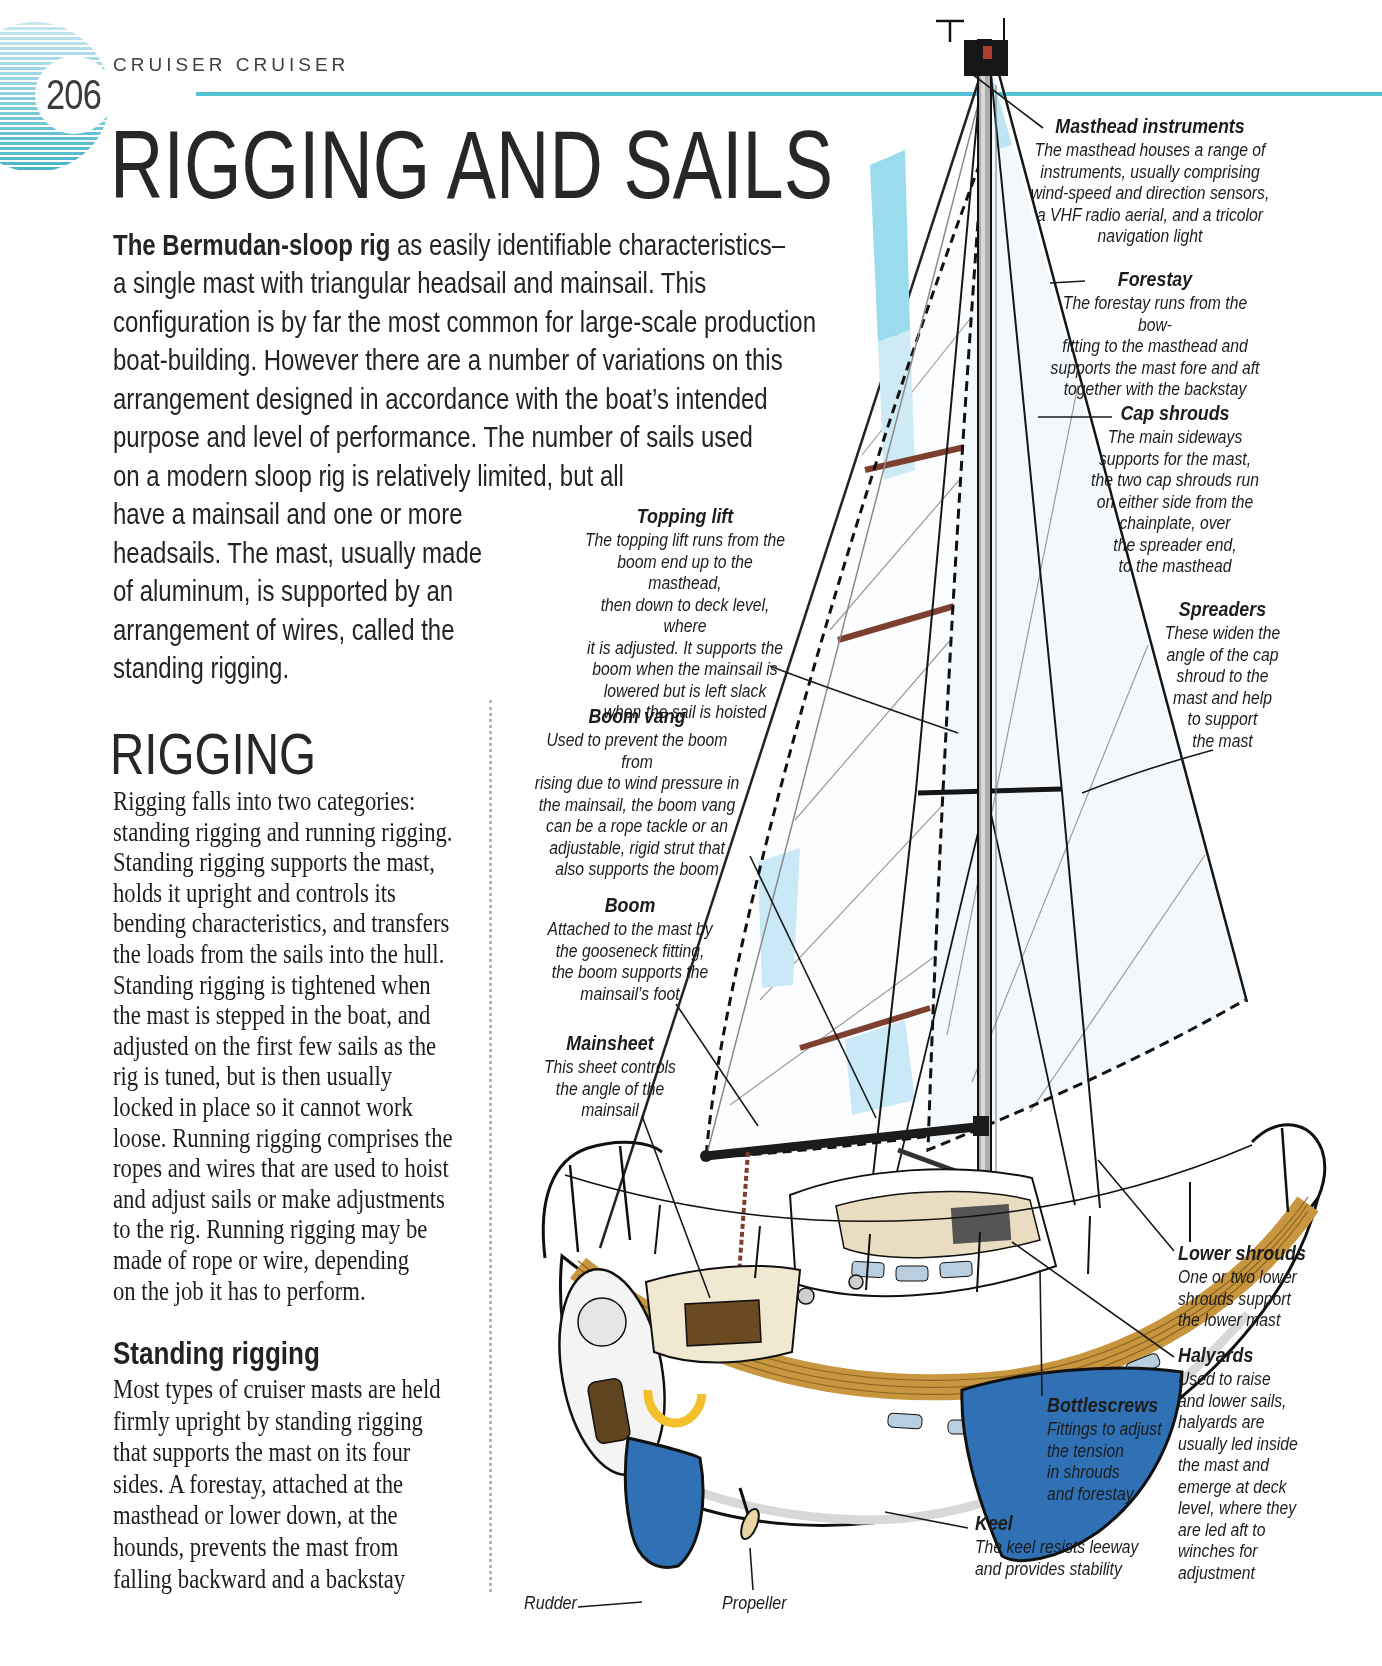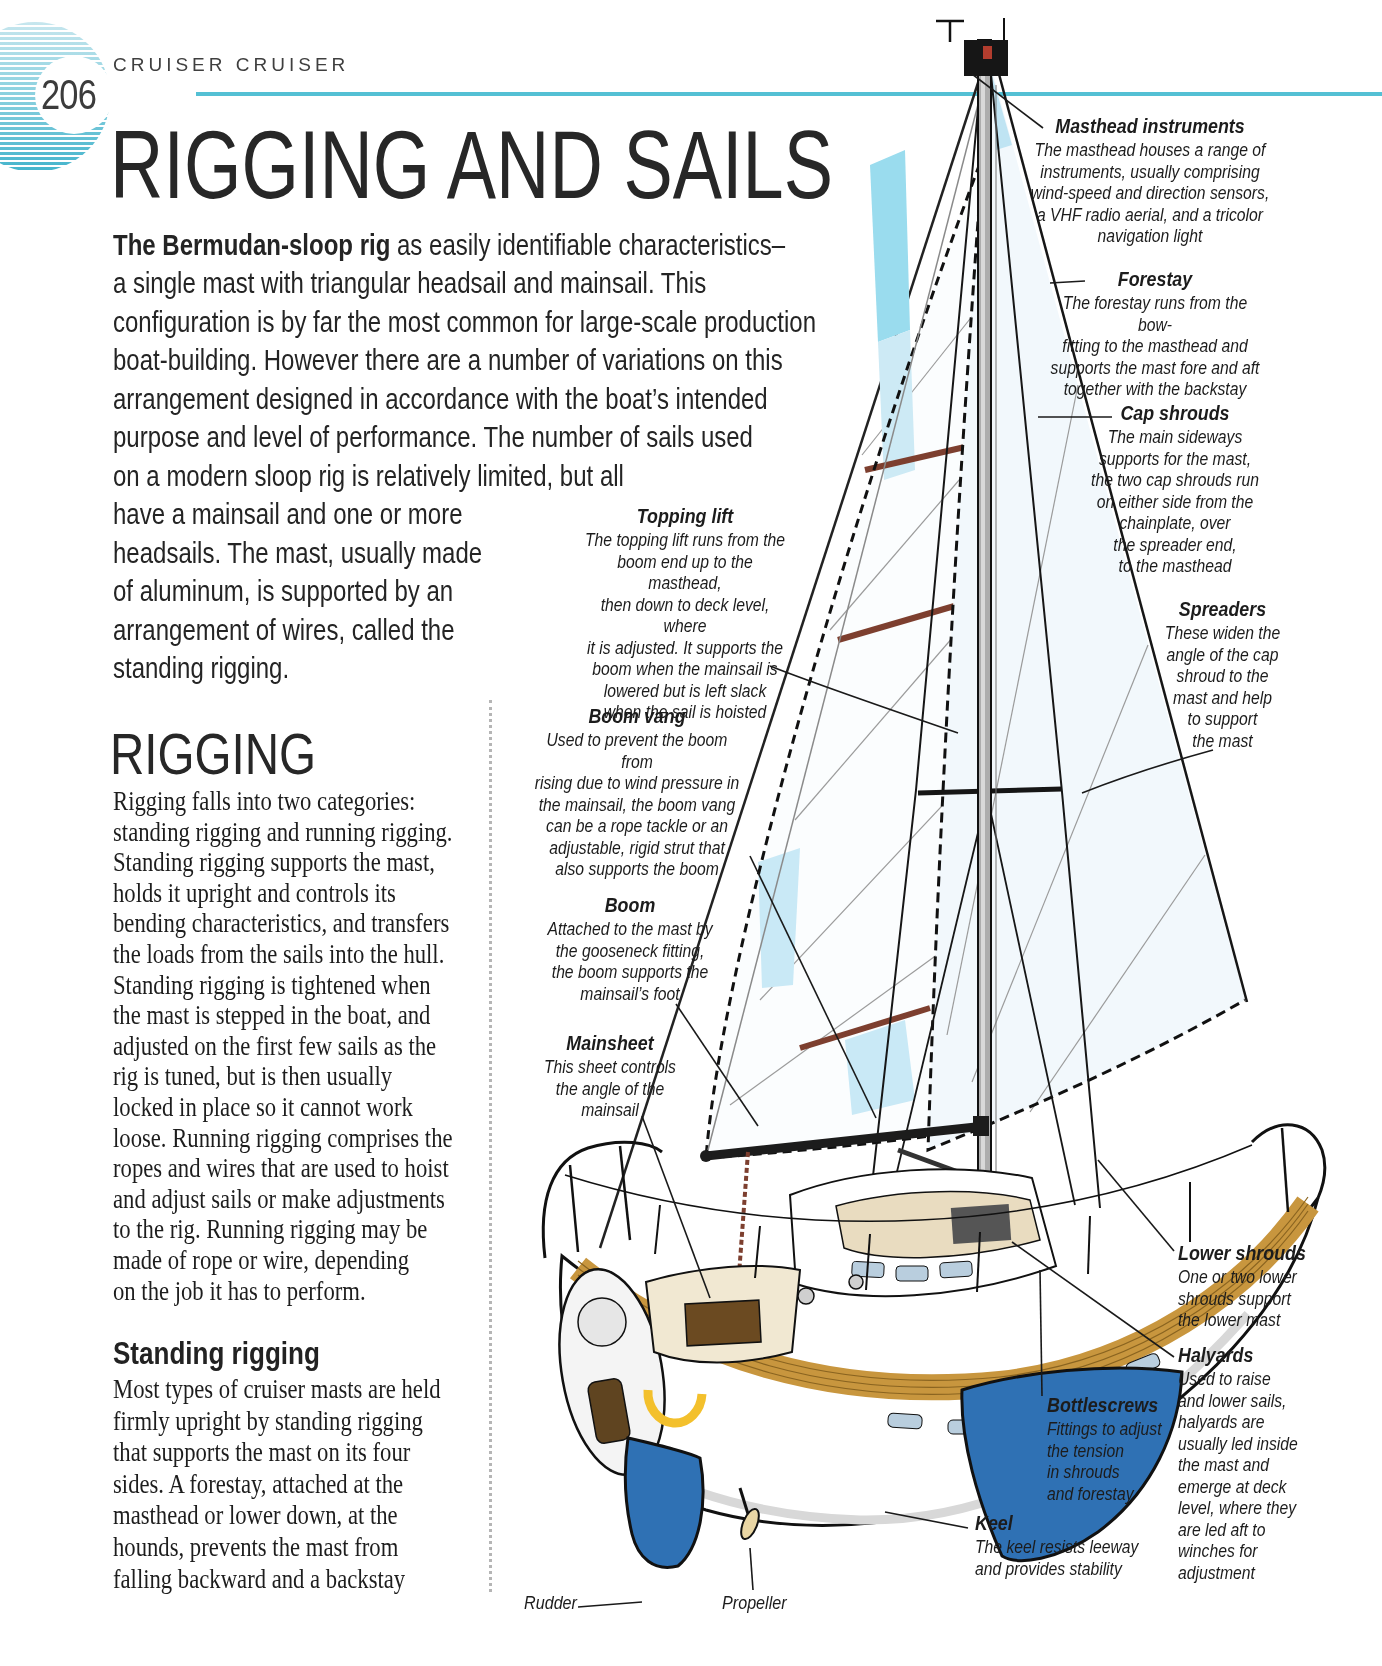--- a/index.html
+++ b/index.html
@@ -4,21 +4,21 @@
 <style>
   html,body{margin:0;padding:0;background:#ffffff;}
   #page{position:relative;width:1382px;height:1666px;background:#fff;overflow:hidden;
         font-family:"Liberation Sans",sans-serif;color:#242424;}
   .abs{position:absolute;}
   
   #stripe-circle{left:-40px;top:22px;width:150px;height:150px;border-radius:50%;
      background-image:repeating-linear-gradient(180deg,rgba(255,255,255,0) 0 3px,#fff 3px 5px),
                       linear-gradient(180deg,#c6e6ee 0%,#8fd2e0 45%,#44b4cc 100%);}
   #num-circle{left:35px;top:56px;width:78px;height:78px;border-radius:50%;background:#fff;
-     display:flex;align-items:center;}
+     display:flex;align-items:center;justify-content:center;}
   #page-num{font-size:42px;font-weight:300;color:#3c3c3c;transform:scaleX(.82);letter-spacing:-1px;}
   #section-label{left:113px;top:54px;font-size:19px;letter-spacing:4px;font-weight:500;color:#3f3f3f;}
   #accent-rule{left:196px;top:92px;width:1186px;height:4px;background:#54c0d4;z-index:0;}
   #page-title{left:110px;top:110px;font-size:96px;font-weight:300;color:#272727;
      transform:scaleX(.77);transform-origin:0 0;white-space:nowrap;letter-spacing:0px;}
   
   .intro{font-size:30px;line-height:38.5px;color:#242424;transform:scaleX(.8);transform-origin:0 0;
      white-space:pre-line;}
   #intro-line1{left:113px;top:226px;}
   #intro-rest{left:113px;top:264px;}

